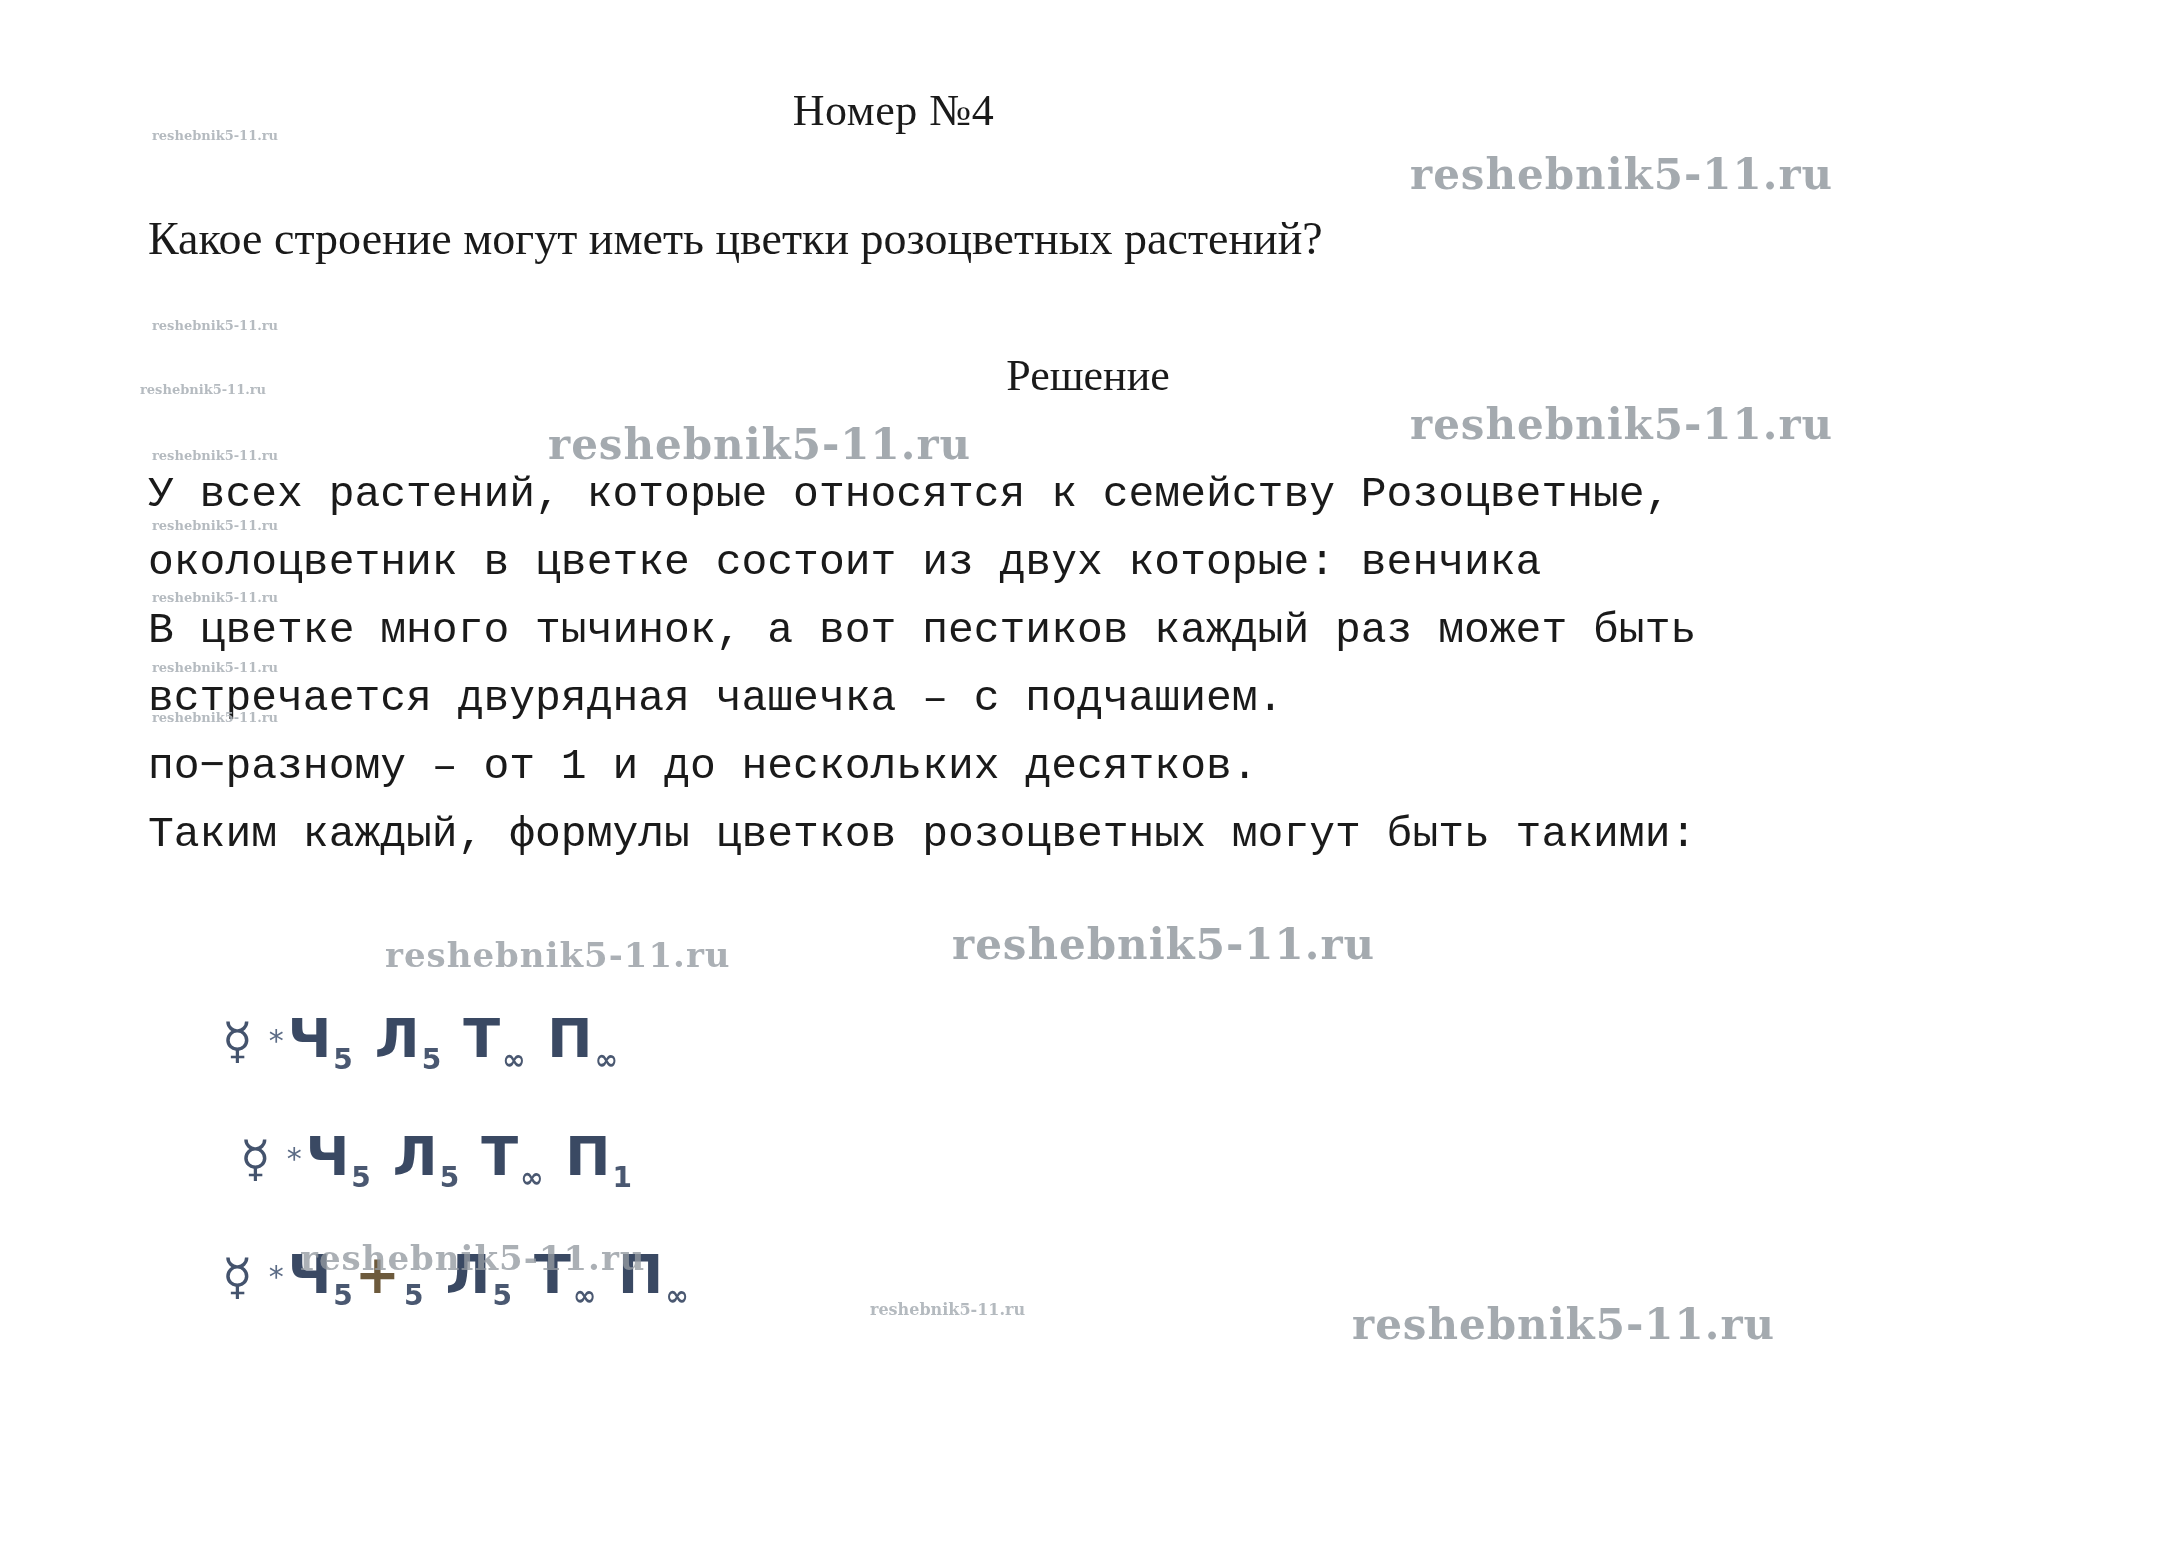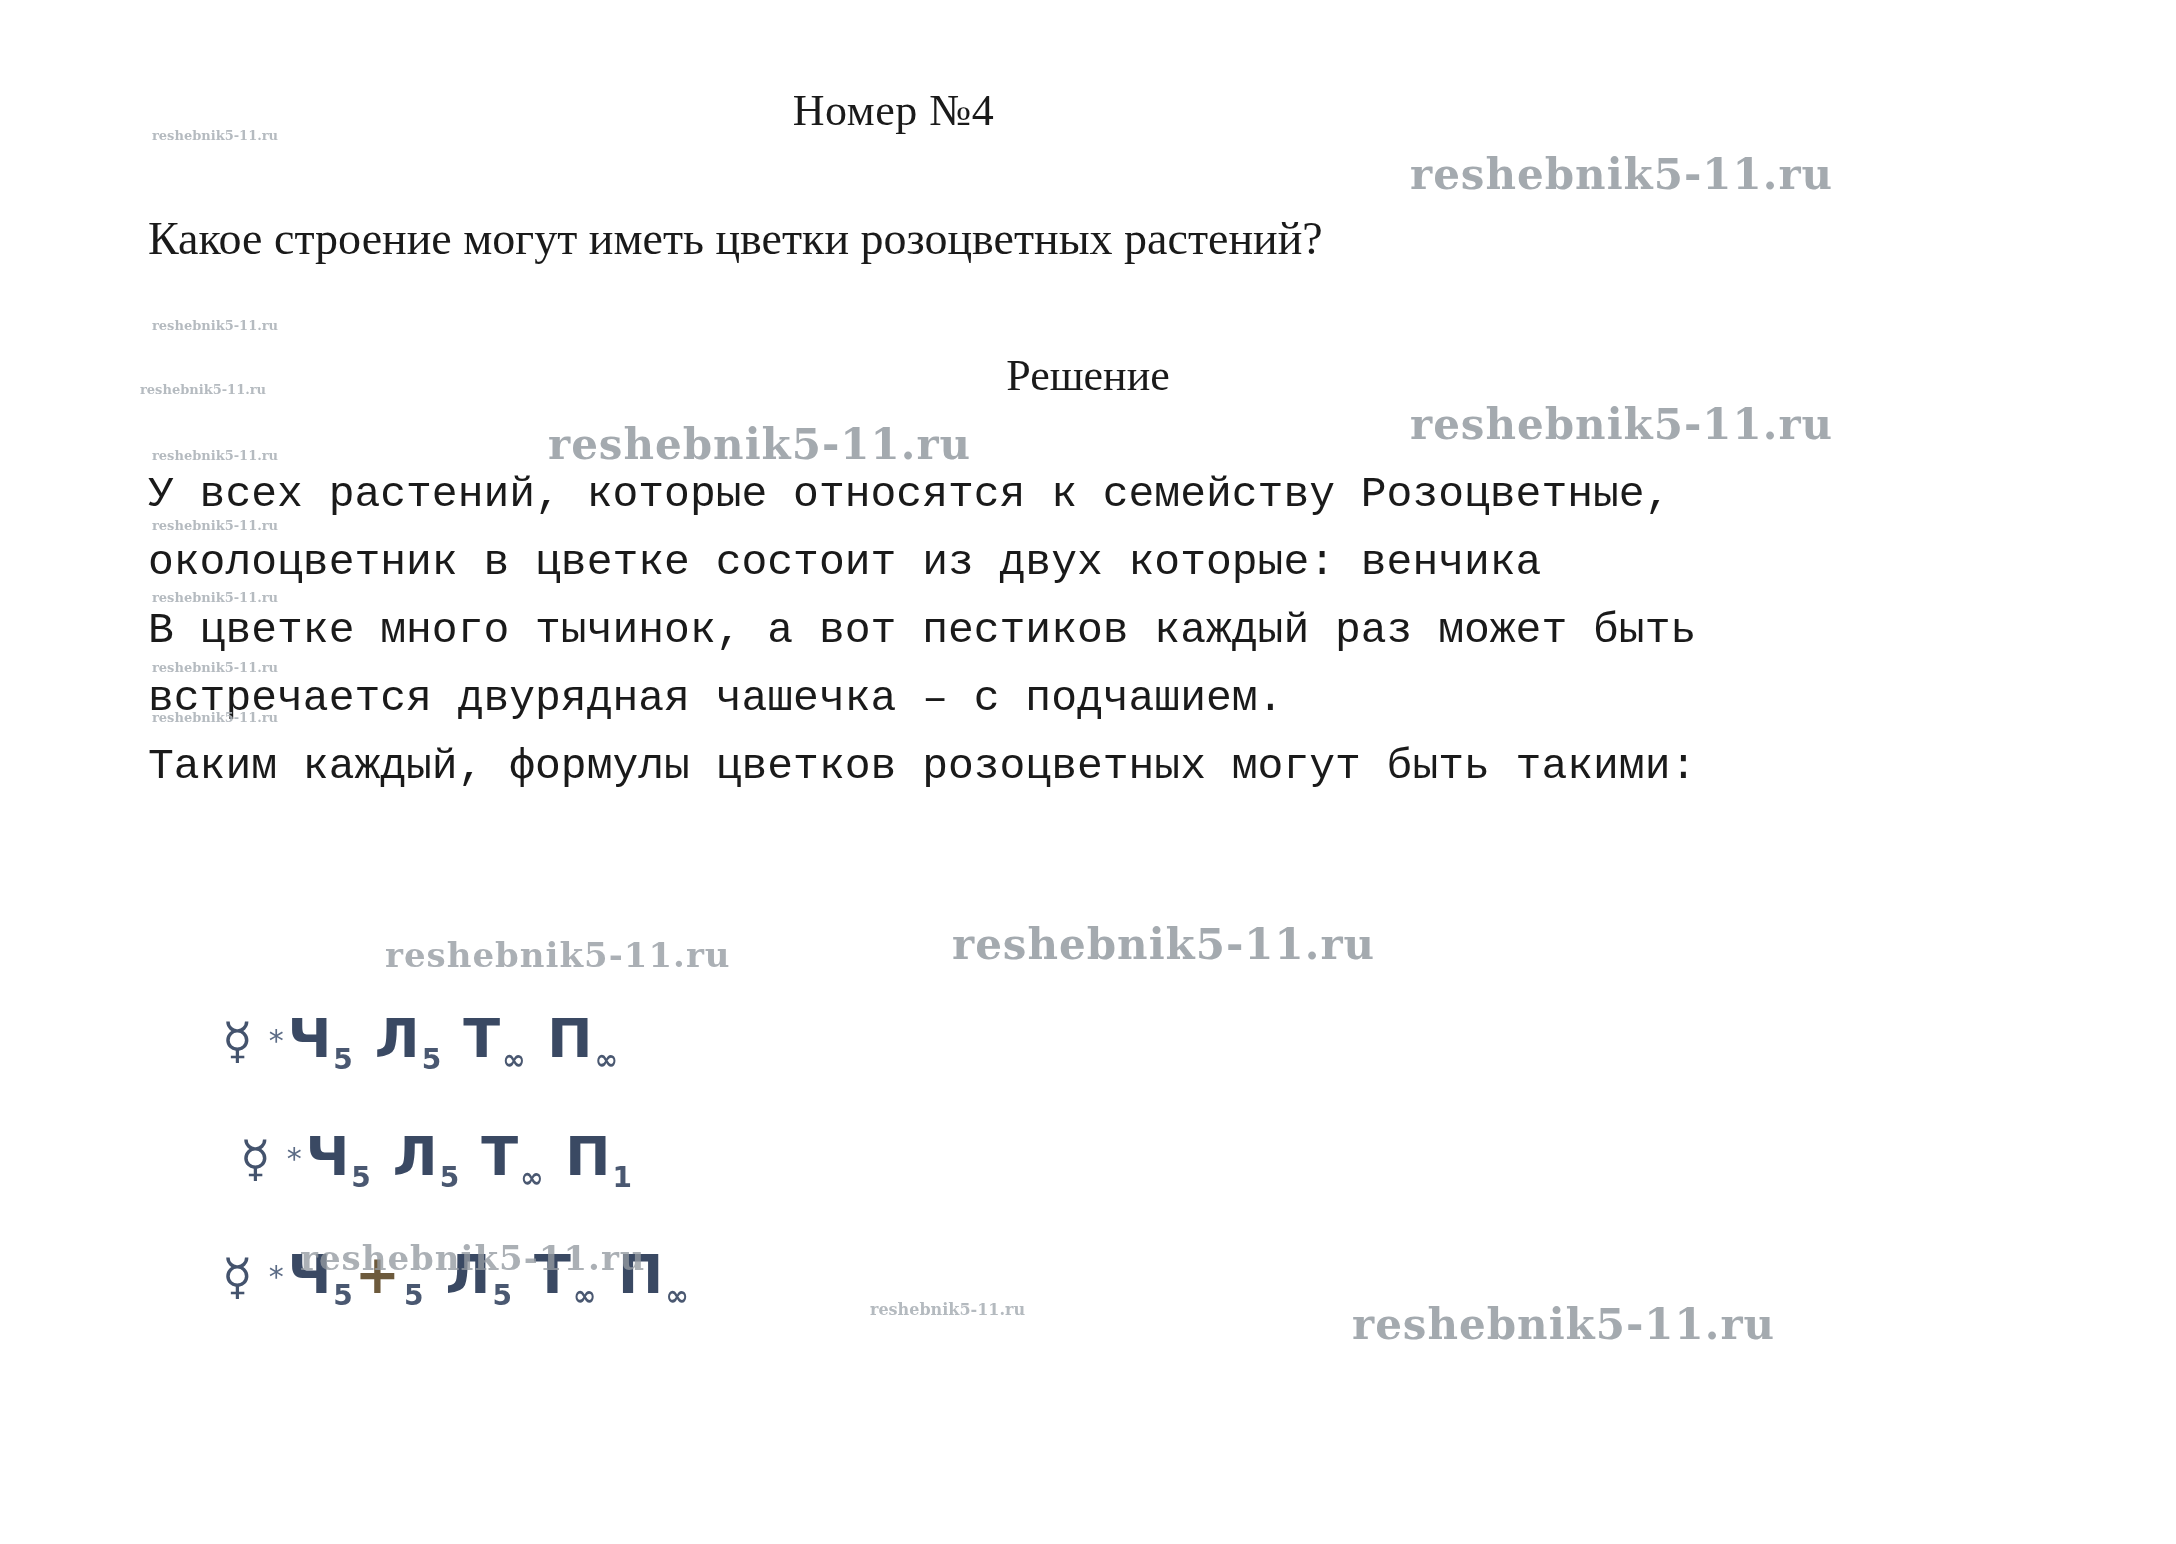--- a/index.html
+++ b/index.html
@@ -149,20 +149,21 @@
 
   <div class="question">Какое строение могут иметь цветки розоцветных растений?</div>
 
   <div class="solution-heading">Решение</div>
 
   <div class="body-text">
     <p>У всех растений, которые относятся к семейству Розоцветные,</p>
     <p>околоцветник в цветке состоит из двух которые: венчика</p>
     <p>В цветке много тычинок, а вот пестиков каждый раз может быть</p>
     <p>встречается двурядная чашечка – с подчашием.</p>
+    <p>по−разному – от 1 и до нескольких десятков.</p>
     <p>Таким каждый, формулы цветков розоцветных могут быть такими:</p>
   </div>
 
   <div class="formulas">
 
     <div class="formula f1">
       <span class="sym">☿</span>
       <span class="star">*</span>
       <span class="grp"><span class="letter">Ч</span><sub>5</sub></span>
       <span class="grp"><span class="letter">Л</span><sub>5</sub></span>

